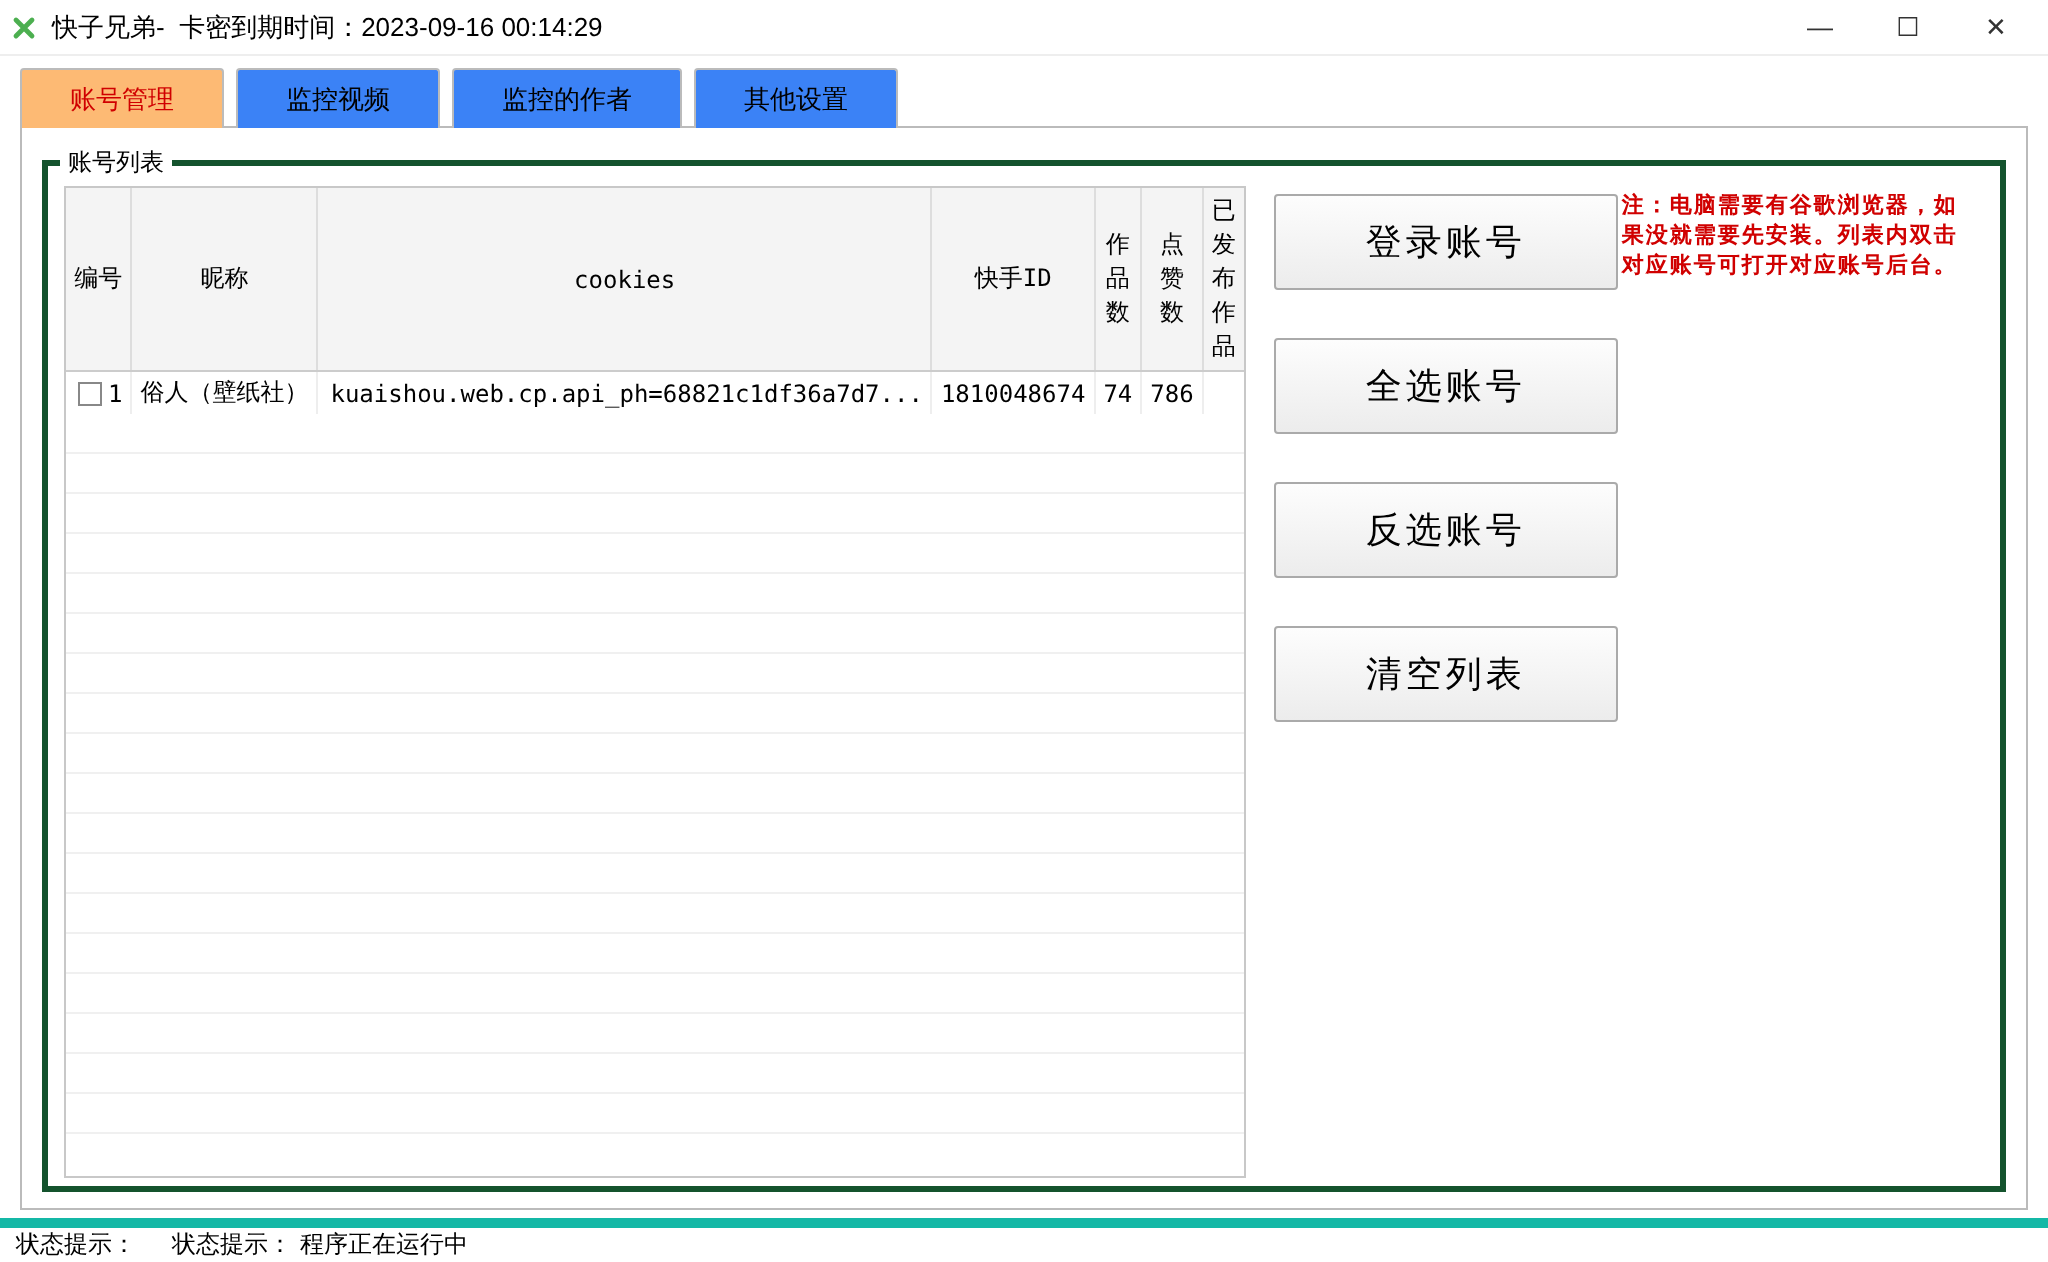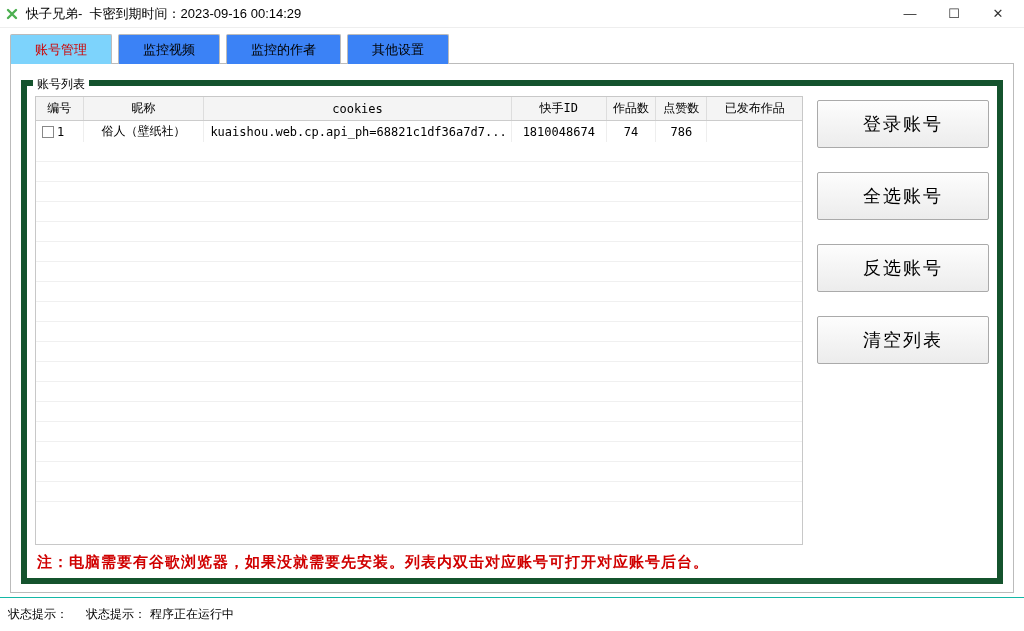--- a/index.html
+++ b/index.html
@@ -54,45 +54,45 @@
       border-bottom: none;
       background: #3b82f6;
       padding: 5px 24px;
       height: 30px;
       display: flex;
       align-items: center;
       cursor: default;
       border-radius: 2px 2px 0 0;
     }
     .tab.active {
-      background: #7dd3fc;
+      background: #fdba74;
       color: #d00000;
       position: relative;
     }
     .tab.active::after {
       content: "";
       position: absolute;
       left: 0; right: 0; bottom: -1px;
       height: 1px;
       background: #fff;
     }
     .tab-body {
       border: 1px solid #bbb;
       flex: 1;
       margin-top: -1px;
       background: #fff;
       display: flex;
       flex-direction: column;
       padding: 8px 10px;
     }
     .panel {
-      border: 6px solid #14532d;
-      flex: 1;
-      display: flex;
-      flex-direction: column;
+      border: 3px solid #14532d;
+      flex: 1;
+      display: flex;
+      flex-direction: row;
       padding: 4px 8px 4px 8px;
       position: relative;
       margin-top: 8px;
     }
     .panel-title {
       position: absolute;
       top: -10px;
       left: 6px;
       background: #fff;
       padding: 0 4px;
@@ -181,29 +181,29 @@
       font-family: Liberation Serif, serif;
       letter-spacing: 2px;
       cursor: default;
       display: flex;
       align-items: center;
       justify-content: center;
       border-radius: 2px;
     }
     .note {
       color: #d00000;
-      font-size: 15px;
+      font-size: 11px;
       font-family: "SimSun", serif;
       font-weight: bold;
       padding: 8px 2px 2px 2px;
       letter-spacing: 1px;
     }
     .statusbar {
-      height: 34px;
-      border-top: 1px solid #14b8a6;
+      height: 22px;
+      border-top: 5px solid #14b8a6;
       display: flex;
       align-items: center;
       padding: 0 8px;
       font-size: 12px;
       gap: 18px;
       background: #fff;
     }
     .status-seg { display: flex; gap: 4px; }
   </style>
 </head>

